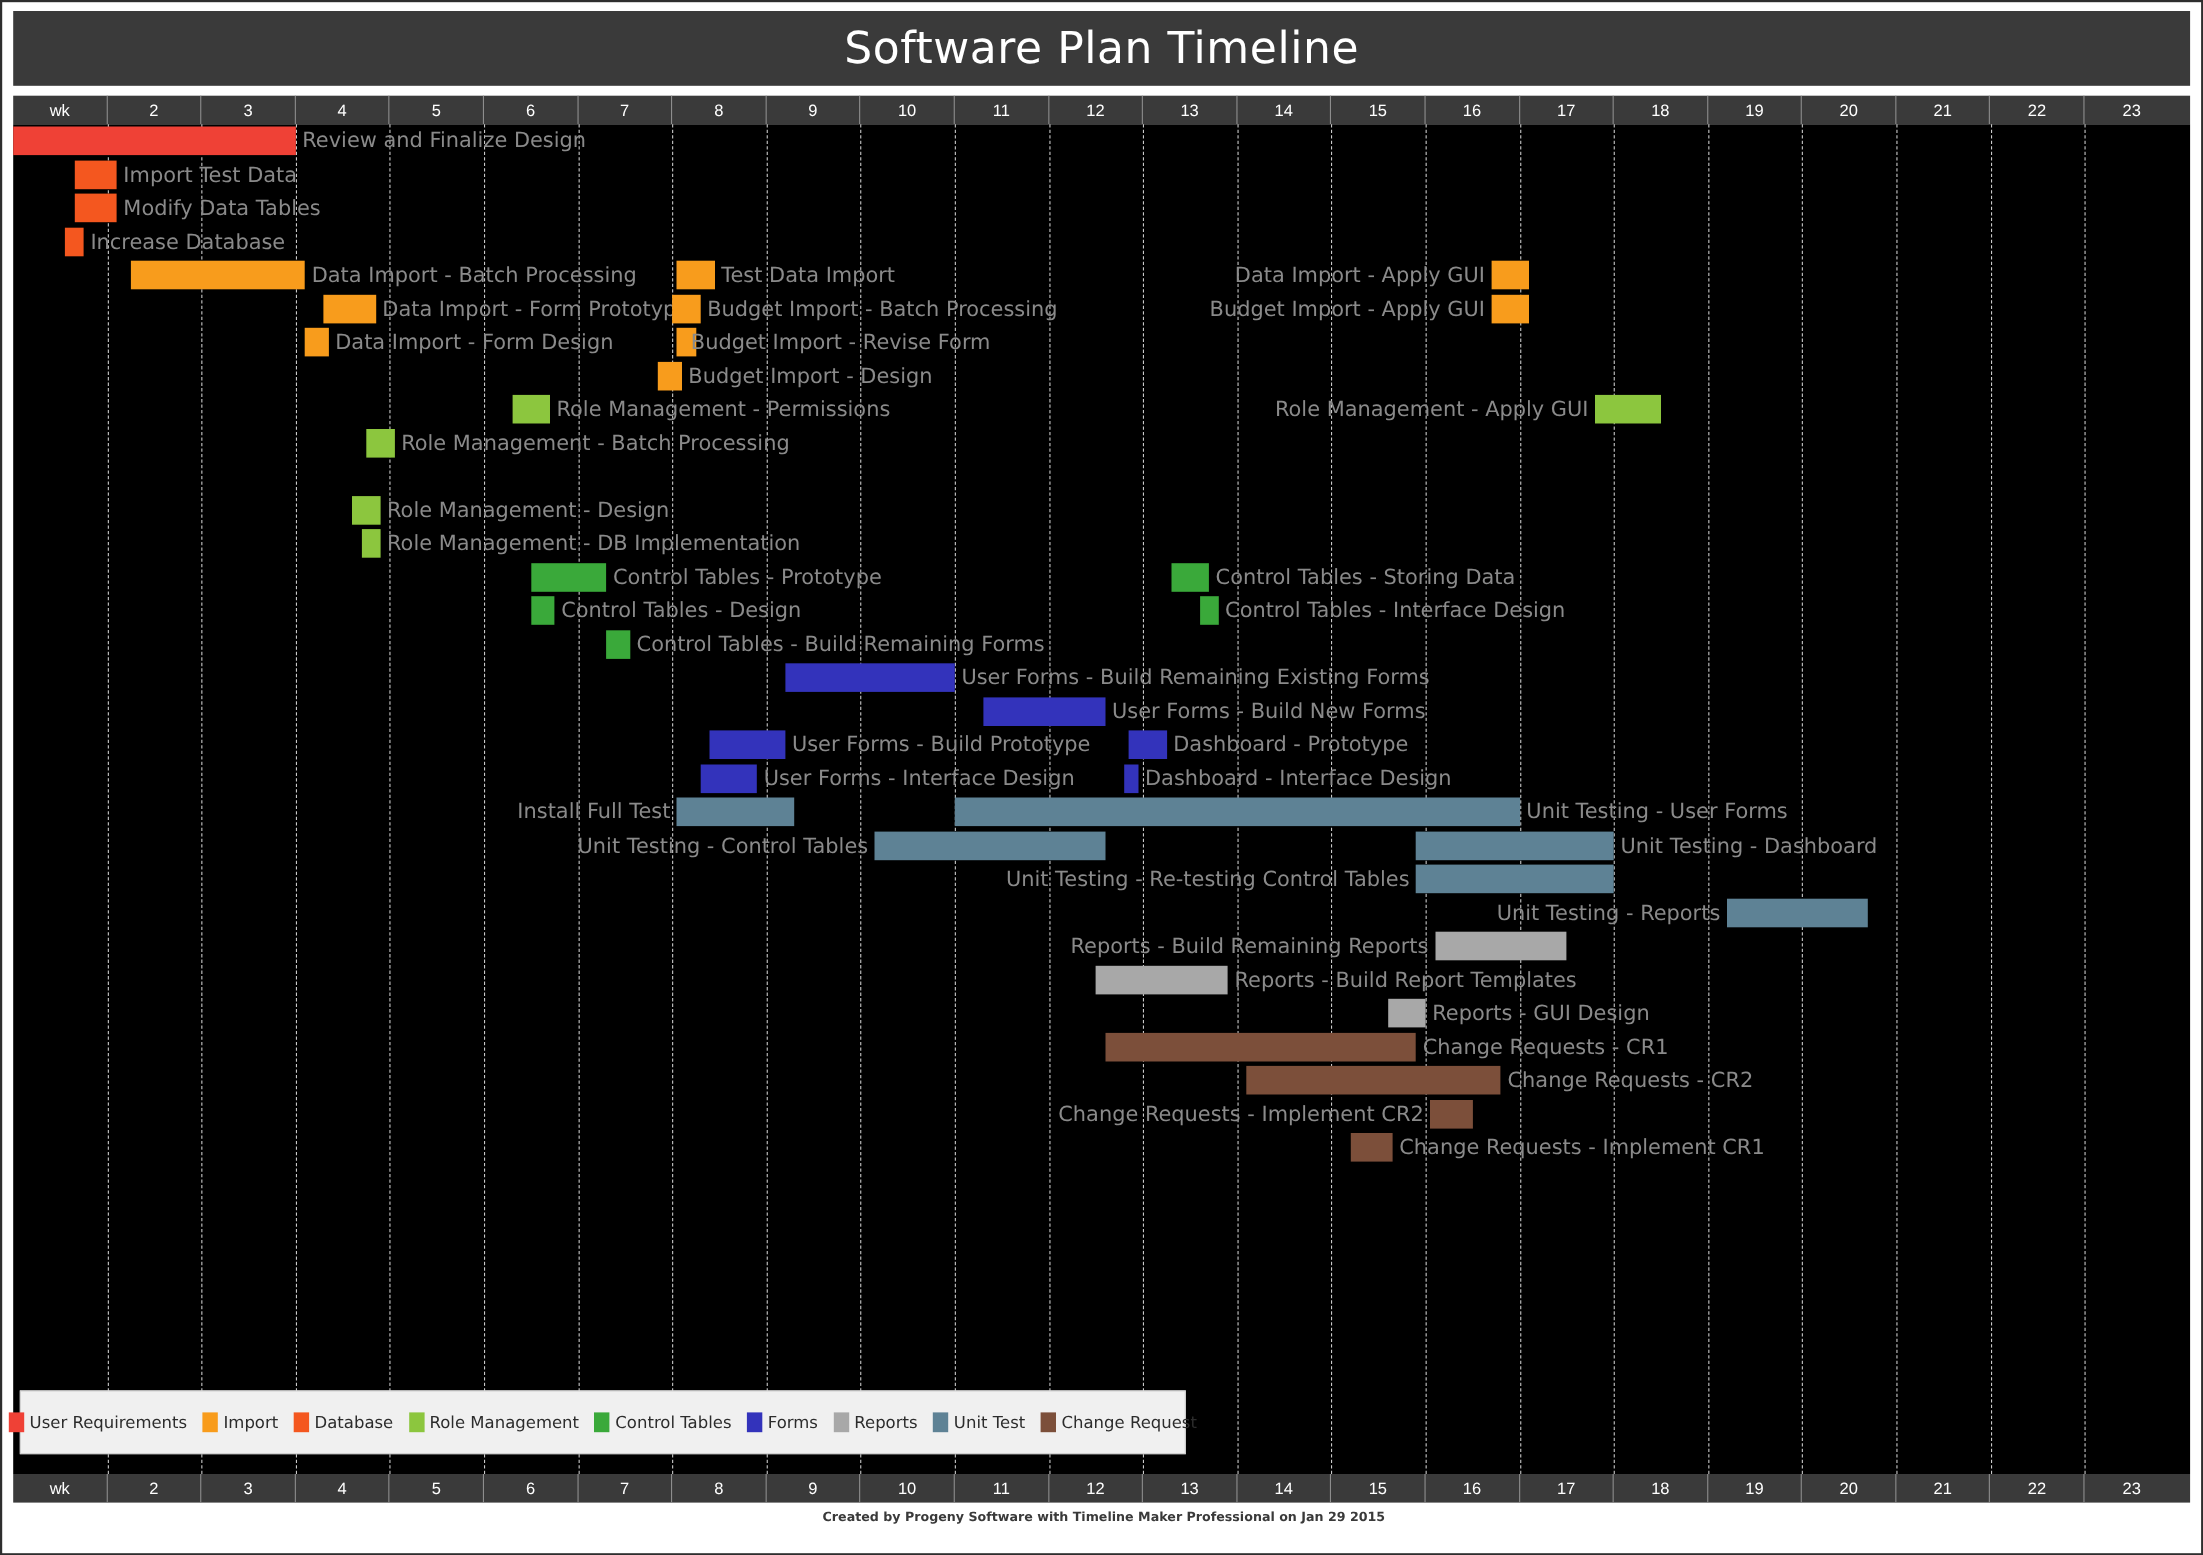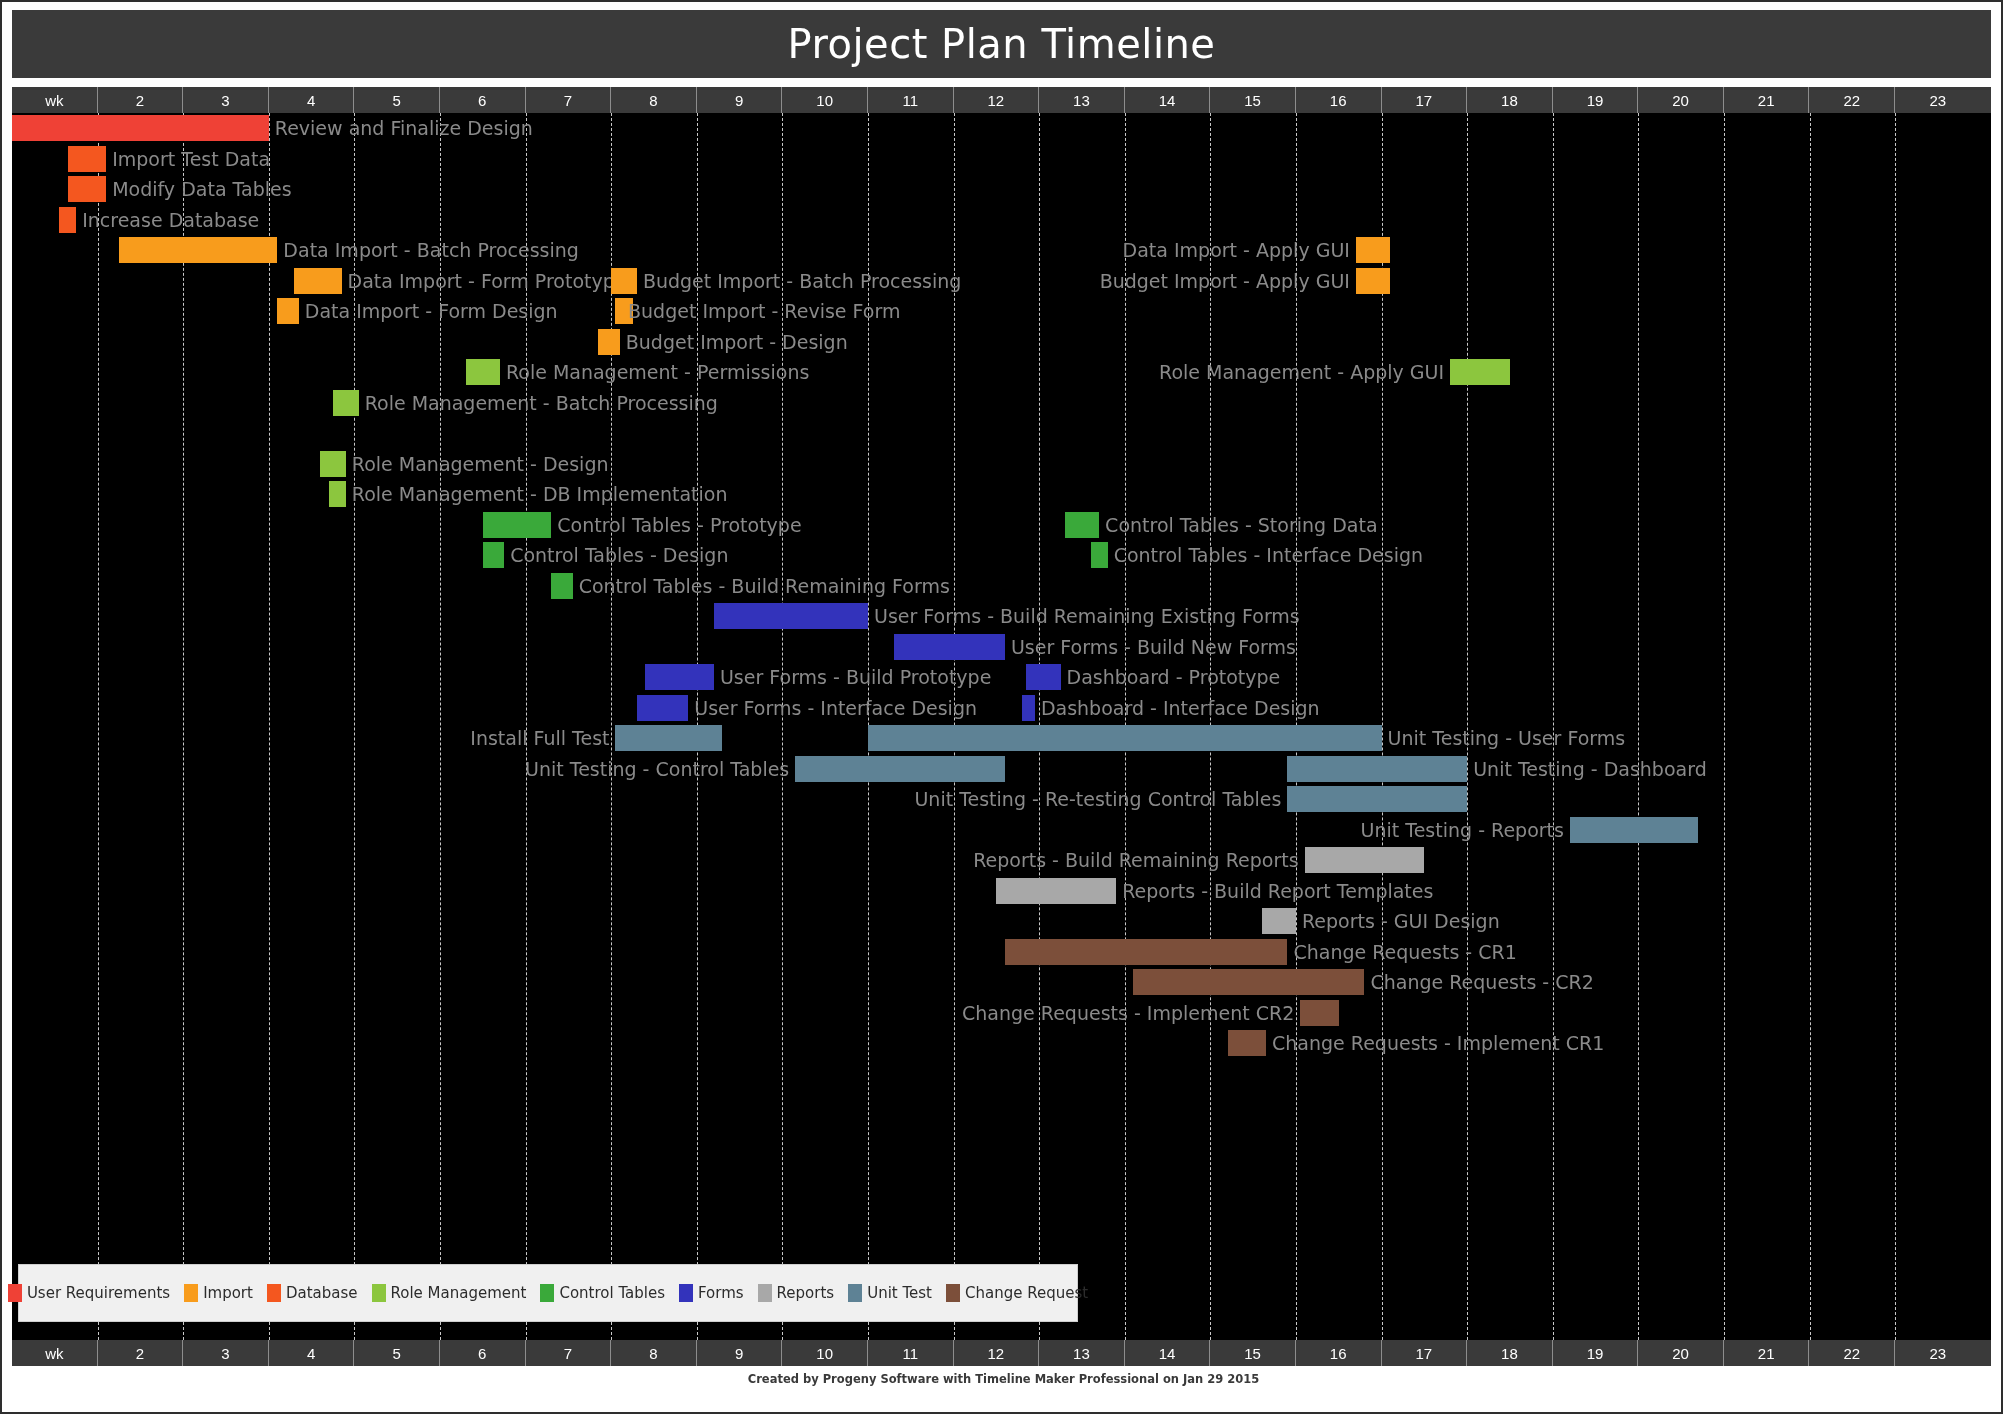--- a/index.html
+++ b/index.html
@@ -131,21 +131,21 @@
     font-weight: bold;
     font-family: "DejaVu Sans", sans-serif;
   }
 </style>
 </head>
 <body>
 
 <div id="page">
 
   <div id="title-bar">
-    <div id="title-text">Project Plan Timeline</div>
+    <div id="title-text">Software Plan Timeline</div>
   </div>
 
   <div class="wk-header" id="wk-header-top">
       <div class="wk-cell">wk</div>
       <div class="wk-cell">2</div>
       <div class="wk-cell">3</div>
       <div class="wk-cell">4</div>
       <div class="wk-cell">5</div>
       <div class="wk-cell">6</div>
       <div class="wk-cell">7</div>
@@ -207,20 +207,24 @@
         </div>
         <div class="task-row" style="top: 91.5px;">
           <div class="task-bar" title="Increase Database" style="left: 47.08px; width: 17.12px; background: rgb(244, 87, 31);"></div>
           <div class="task-label right" style="left: 70.2px;">Increase Database</div>
         </div>
         <div class="task-row" style="top: 122px;">
           <div class="task-bar" title="Data Import - Batch Processing" style="left: 107px; width: 158.36px; background: rgb(248, 156, 28);"></div>
           <div class="task-label right" style="left: 271.36px;">Data Import - Batch Processing</div>
         </div>
         <div class="task-row" style="top: 122px;">
+          <div class="task-bar" title="Test Data Import" style="left: 603.48px; width: 34.24px; background: rgb(248, 156, 28);"></div>
+          <div class="task-label right" style="left: 643.72px;">Test Data Import</div>
+        </div>
+        <div class="task-row" style="top: 122px;">
           <div class="task-bar" title="Data Import - Apply GUI" style="left: 1343.92px; width: 34.24px; background: rgb(248, 156, 28);"></div>
           <div class="task-label left" style="right: 641.08px;">Data Import - Apply GUI</div>
         </div>
         <div class="task-row" style="top: 152.5px;">
           <div class="task-bar" title="Data Import - Form Prototype" style="left: 282.48px; width: 47.08px; background: rgb(248, 156, 28);"></div>
           <div class="task-label right" style="left: 335.56px;">Data Import - Form Prototype</div>
         </div>
         <div class="task-row" style="top: 152.5px;">
           <div class="task-bar" title="Budget Import  - Batch Processing" style="left: 599.2px; width: 25.68px; background: rgb(248, 156, 28);"></div>
           <div class="task-label right" style="left: 630.88px;">Budget Import  - Batch Processing</div>

